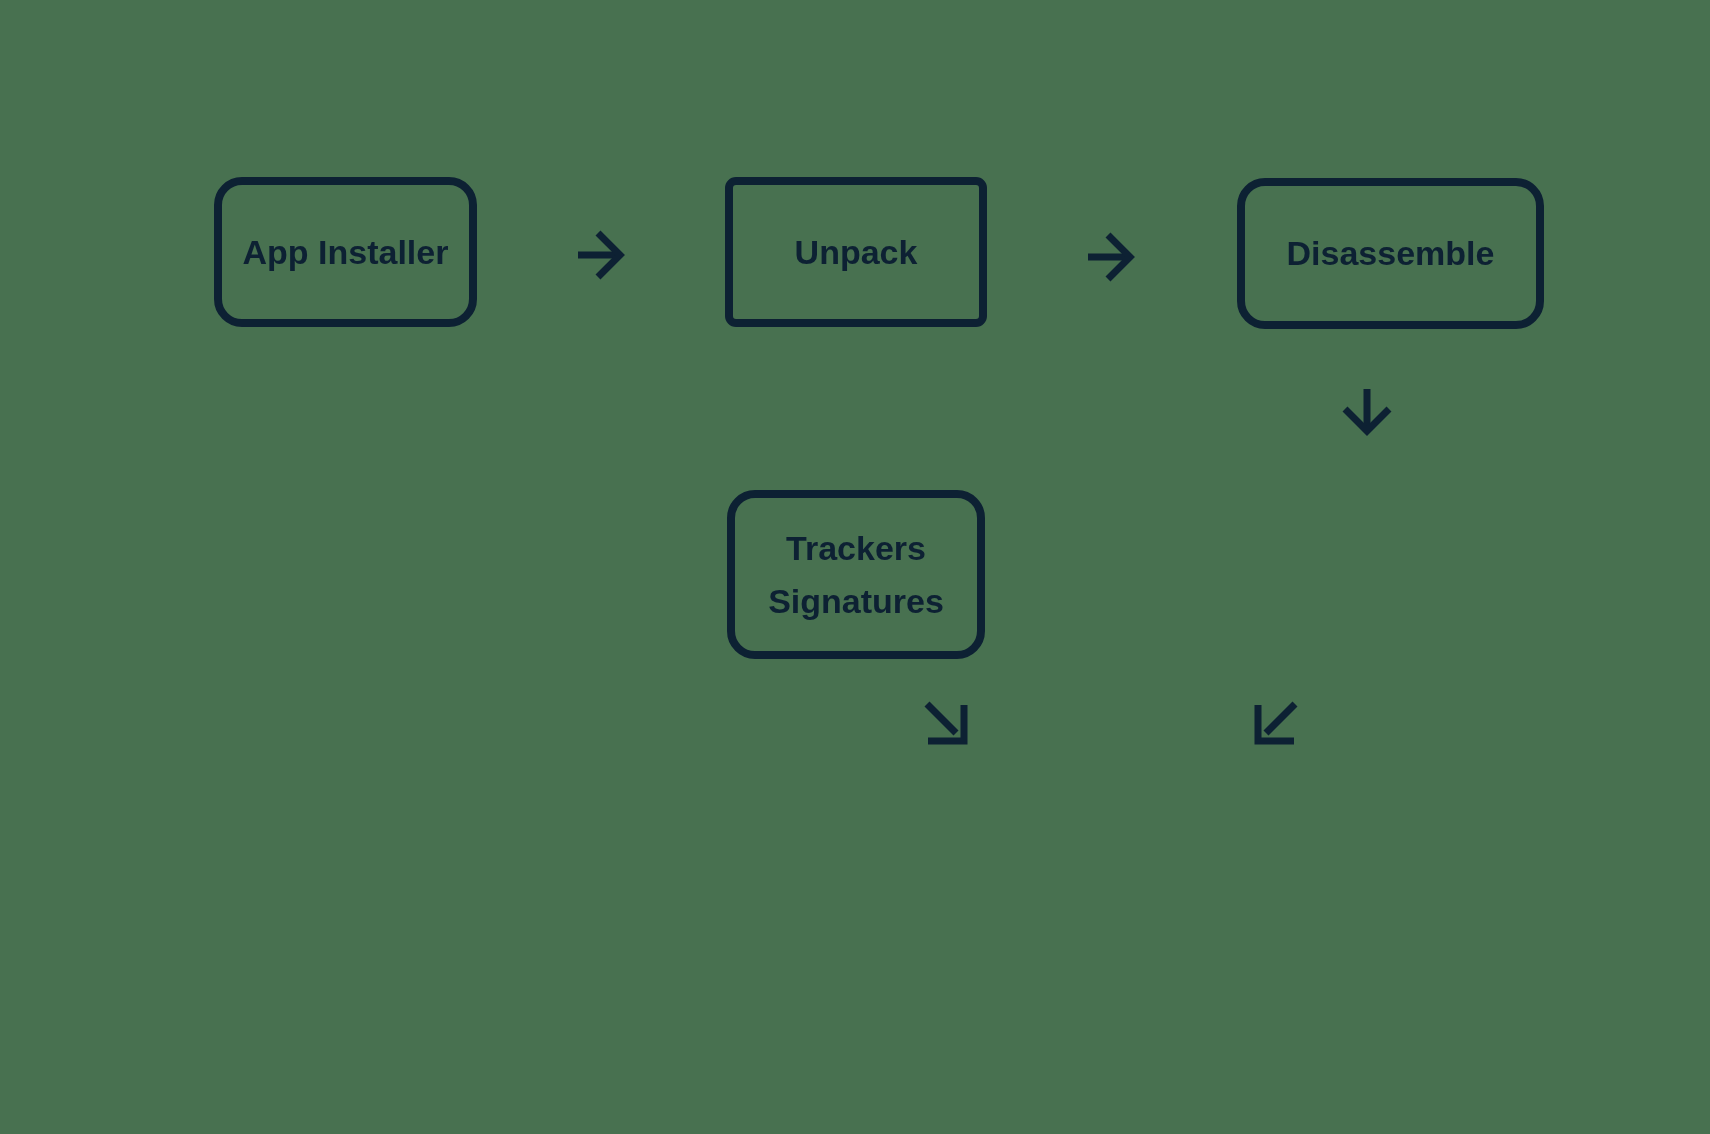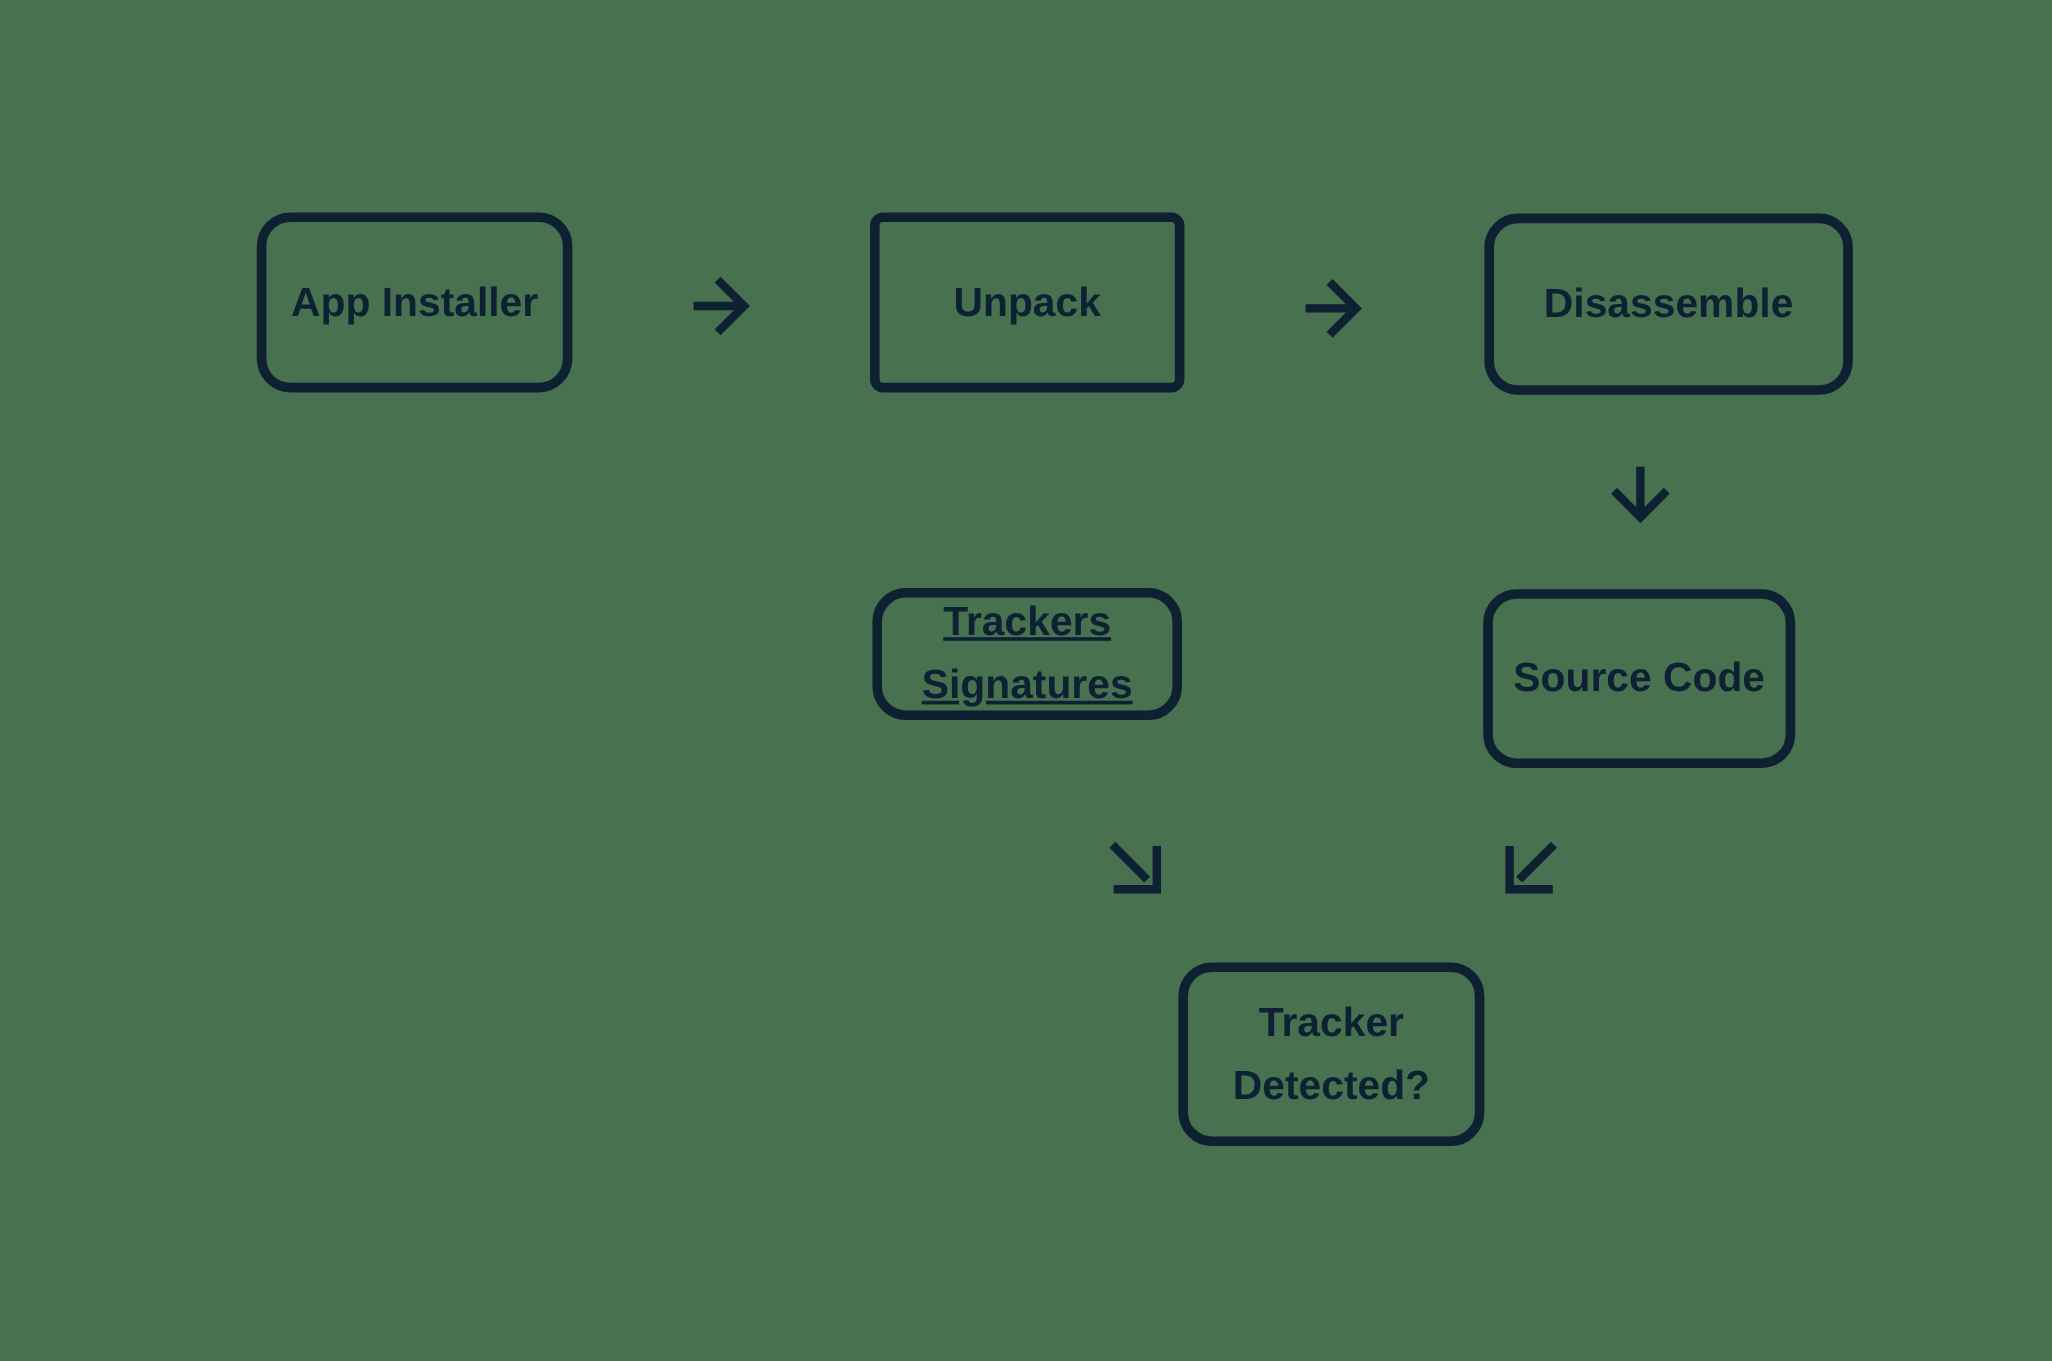--- a/index.html
+++ b/index.html
@@ -42,21 +42,21 @@
     stroke:currentColor;
     stroke-width:7;
     fill:none;
     stroke-linecap:butt;
     stroke-linejoin:miter;
   }
   
   #n-app-installer      {left:214px;  top:177px; width:263px; height:150px;}
   #n-unpack             {left:725px;  top:177px; width:262px; height:150px;border-radius:11px;}
   #n-disassemble        {left:1237px; top:178px; width:307px; height:151px;}
-  #n-trackers-signatures{left:727px;  top:490px; width:258px; height:110px;text-decoration:underline;}
+  #n-trackers-signatures{left:727px;  top:490px; width:258px; height:169px;}
   #n-source-code        {left:1236px; top:491px; width:260px; height:149px;}
   #n-tracker-detected   {left:982px;  top:802px; width:255px; height:153px;}
   
   #a-right-1    {left:575px;  top:230px;}
   #a-right-2    {left:1085px; top:232px;}
   #a-down-1     {left:1342px; top:386px;}
   #a-downright-1{left:922px;  top:699px;}
   #a-downleft-1 {left:1254px; top:699px;}
 </style>
 </head>
@@ -86,31 +86,29 @@
 
   <span class="arrow" id="a-down-1">
     <svg width="50" height="50" viewBox="0 0 50 50">
       <path d="M25 3 V45"></path>
       <path d="M3 23 L25 45 L47 23"></path>
     </svg>
   </span>
 
   <div class="node" id="n-trackers-signatures">Trackers Signatures</div>
 
-  <div class="node" id="n-source-code">Source Code</div>
 
   <span class="arrow" id="a-downright-1">
     <svg width="46" height="46" viewBox="0 0 46 46">
       <path d="M5 5 L34 34"></path>
       <path d="M42 6 V42 H6"></path>
     </svg>
   </span>
 
   <span class="arrow" id="a-downleft-1">
     <svg width="46" height="46" viewBox="0 0 46 46">
       <path d="M41 5 L12 34"></path>
       <path d="M4 6 V42 H40"></path>
     </svg>
   </span>
 
-  <div class="node" id="n-tracker-detected">Tracker Detected?</div>
 
 </div>
 
 </body></html>

